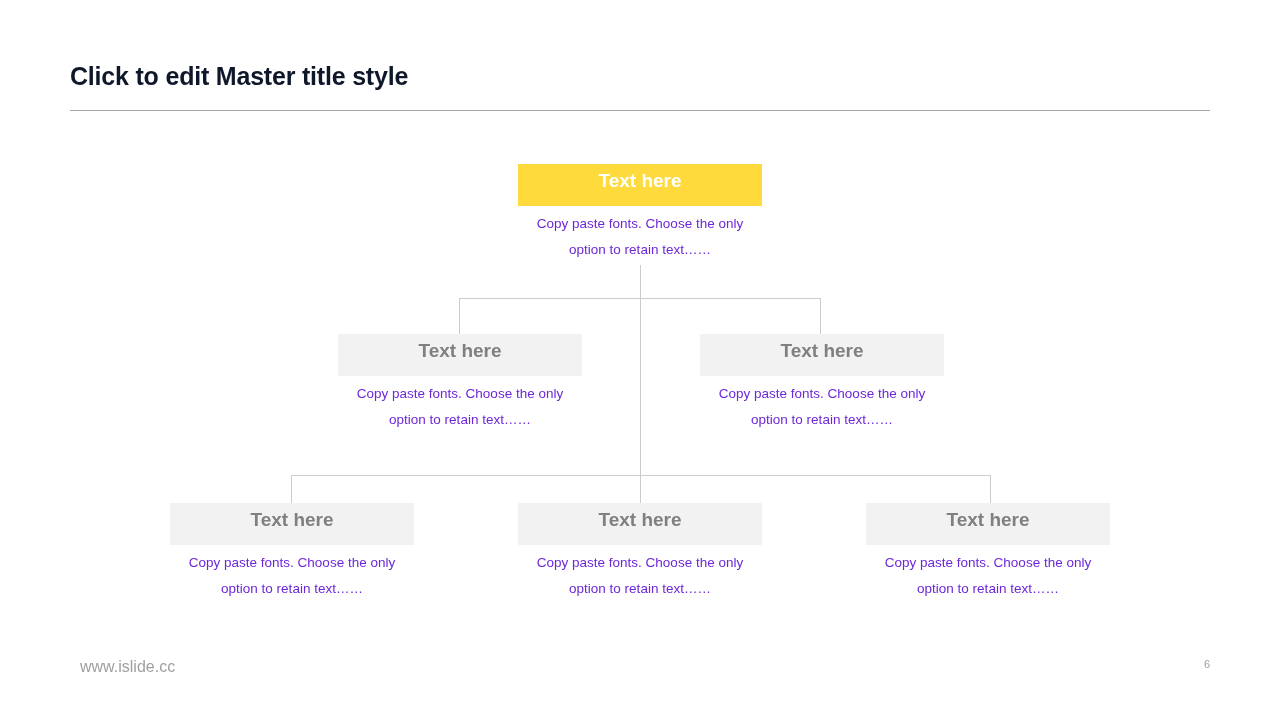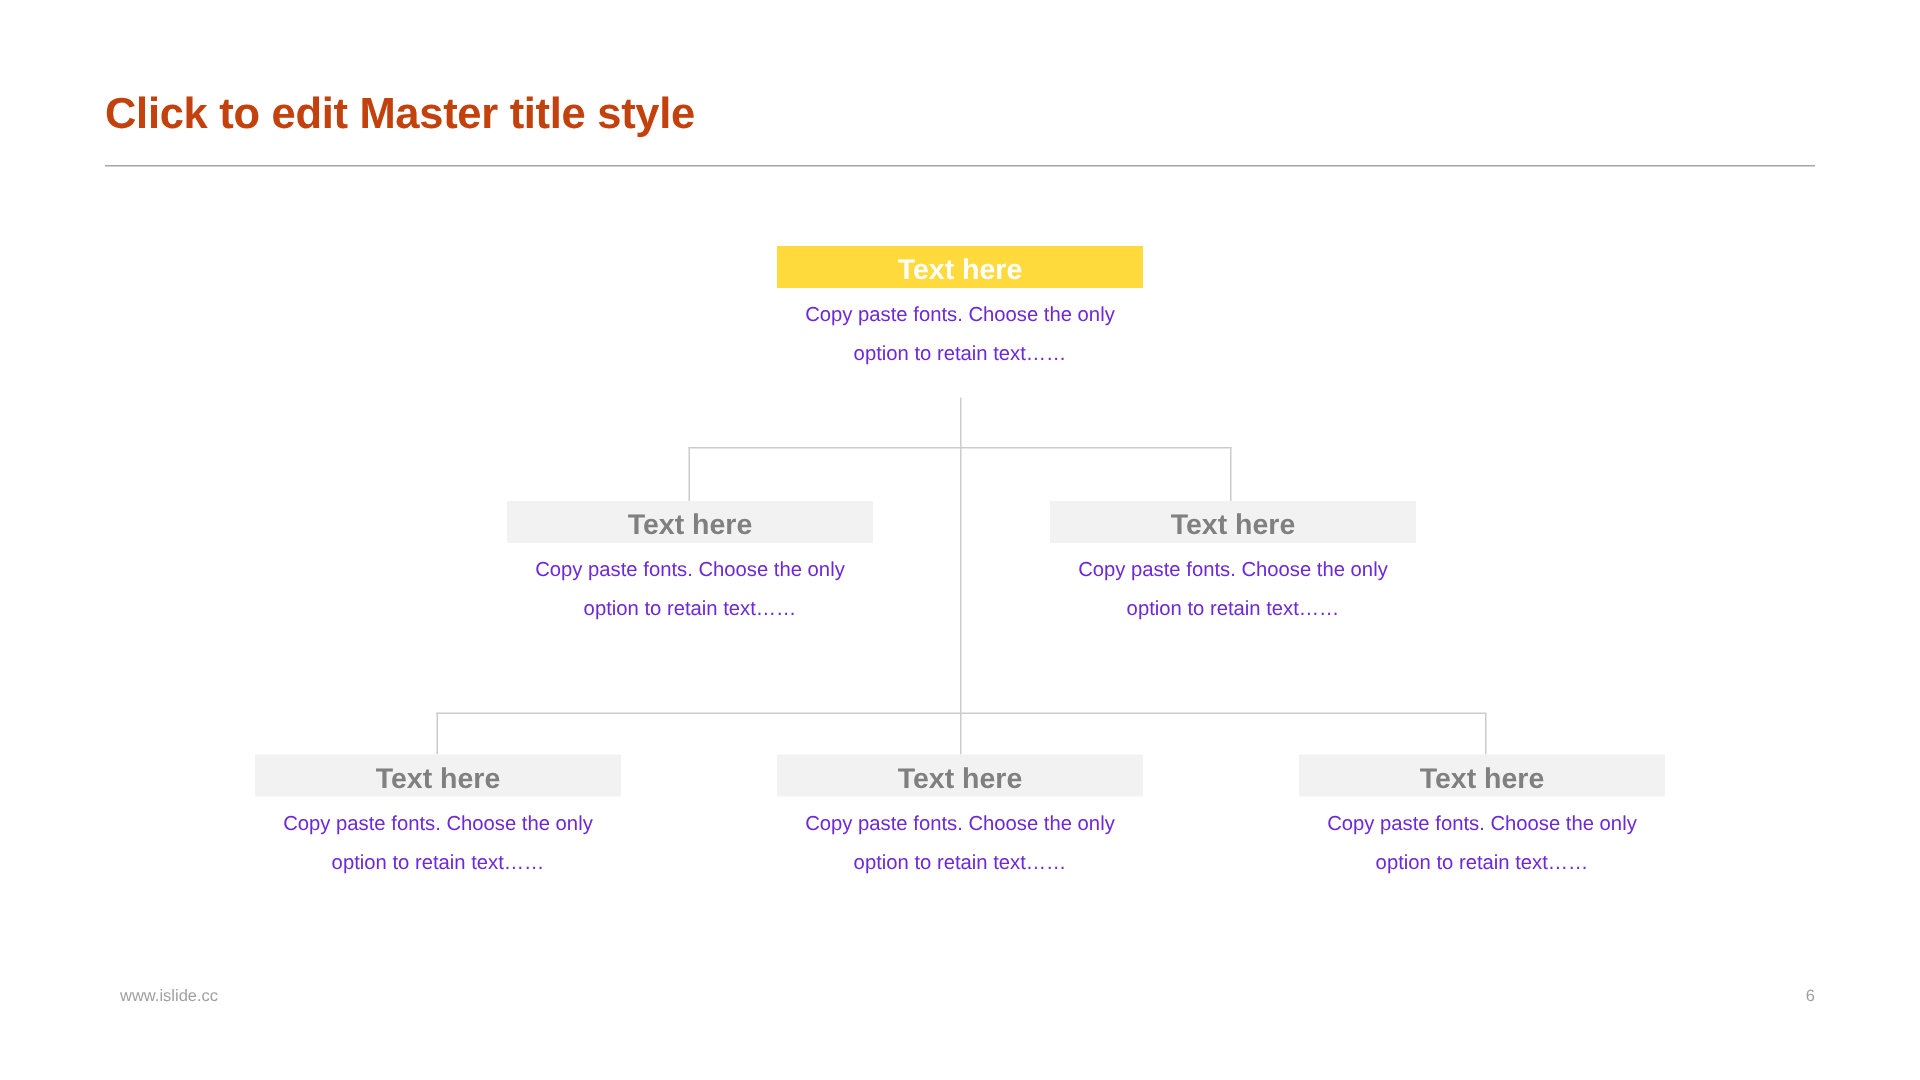--- a/index.html
+++ b/index.html
@@ -18,23 +18,23 @@
 
   
   .title-block {
     position: absolute;
     left: 70px;
     top: 48px;
     width: 1140px;
     height: 62px;
   }
   .slide-title {
-    font-size: 29px;
+    font-size: 25px;
     font-weight: bold;
-    color: #c2410c;
+    color: #0f172a;
     letter-spacing: -0.2px;
     line-height: 56px;
     white-space: nowrap;
   }
   .title-rule {
     position: absolute;
     left: 70px;
     top: 110px;
     width: 1140px;
     height: 1px;
@@ -47,21 +47,21 @@
     background: #cccccc;
   }
   .conn-v { width: 1px; }
   .conn-h { height: 1px; }
 
   
   .node {
     position: absolute;
   }
   .node-head {
-    height: 28px;
+    height: 42px;
     line-height: 34px;
     text-align: center;
     font-size: 19px;
     font-weight: bold;
     white-space: nowrap;
   }
   .node-head.accent {
     background: #ffda3d;
     color: #ffffff;
   }
@@ -75,21 +75,21 @@
     font-size: 13.5px;
     line-height: 26px;
     color: #6d28d9;
   }
 
   
   .footer-url {
     position: absolute;
     left: 80px;
     top: 658px;
-    font-size: 11px;
+    font-size: 16px;
     color: #a0a0a0;
   }
   .footer-page {
     position: absolute;
     left: 1150px;
     top: 658px;
     width: 60px;
     text-align: right;
     font-size: 11px;
     color: #a0a0a0;

